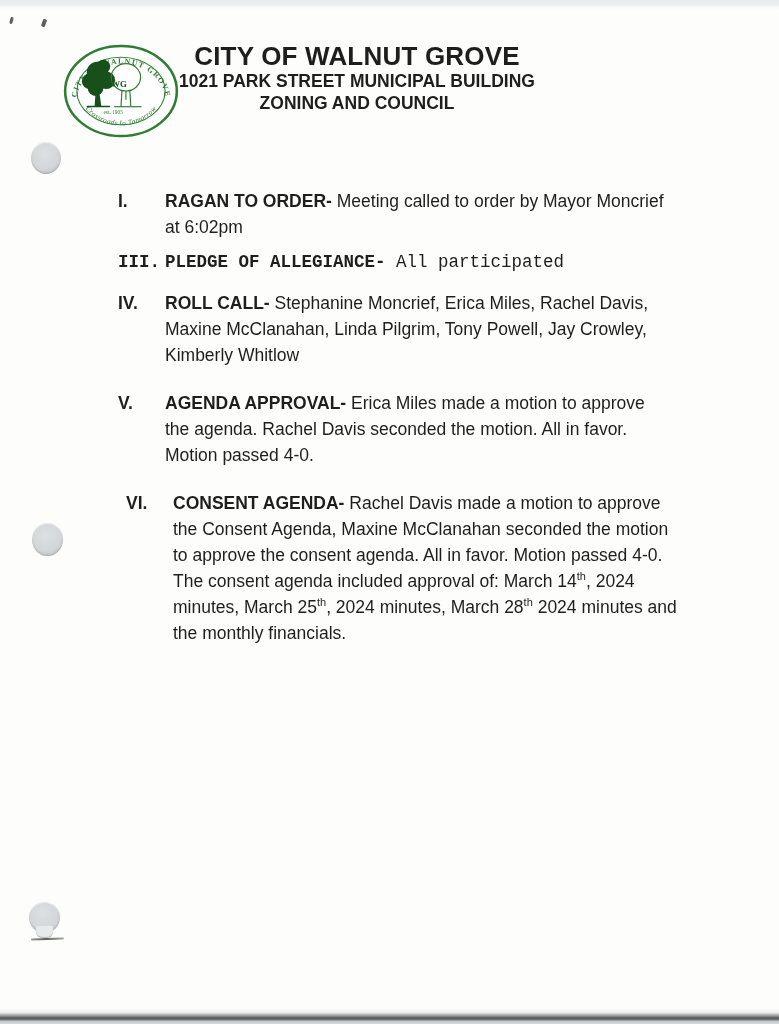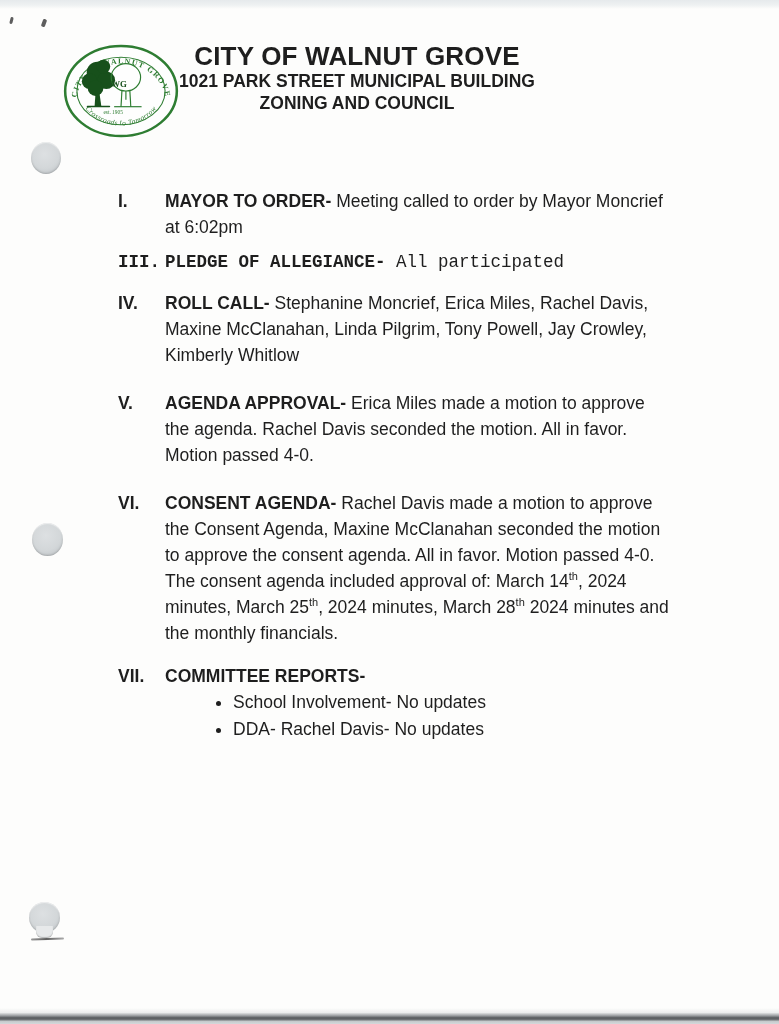--- a/index.html
+++ b/index.html
@@ -42,21 +42,21 @@
   .para{margin:0;}
   .b{font-weight:700;}
   sup{font-size:11px;line-height:0;vertical-align:super;}
   ul.bullets{margin:0;padding-left:68px;list-style:disc;}
   ul.bullets li{line-height:26.5px;}
   .item-1{margin-top:0;}
   .item-2{margin-top:3px;}
   .item-3{margin-top:9px;font-family:Liberation Mono, monospace;}
   .item-4{margin-top:15px;}
   .item-5{margin-top:22px;}
-  .item-6{margin-top:22px;}
+  .item-6{margin-top:22px;margin-left:8px;}
   .item-7{margin-top:17px;}
   .item-8{margin-top:25px;}
 </style>
 </head>
 <body>
 
 <div class="sheet">
 
   <div class="scan-top"></div>
 
@@ -109,21 +109,21 @@
   <div class="header-text">
     <h1>CITY OF WALNUT GROVE</h1>
     <div class="sub">1021 PARK STREET MUNICIPAL BUILDING</div>
     <div class="sub">ZONING AND COUNCIL</div>
   </div>
 
   <main class="agenda">
       <div class="item item-1">
         <div class="numeral">I.</div>
         <div>
-          <p class="para"><span class="b">MAYOR TO ORDER-</span><span> Meeting called to order by Mayor Moncrief at 6:02pm</span></p>
+          <p class="para"><span class="b">RAGAN TO ORDER-</span><span> Meeting called to order by Mayor Moncrief at 6:02pm</span></p>
         </div>
       </div>
       <div class="item item-3">
         <div class="numeral">III.</div>
         <div>
           <p class="para"><span class="b">PLEDGE OF ALLEGIANCE-</span><span> All participated</span></p>
         </div>
       </div>
       <div class="item item-4">
         <div class="numeral">IV.</div>
@@ -136,26 +136,16 @@
         <div>
           <p class="para"><span class="b">AGENDA APPROVAL-</span><span> Erica Miles made a motion to approve the agenda. Rachel Davis seconded the motion. All in favor. Motion passed 4-0.</span></p>
         </div>
       </div>
       <div class="item item-6">
         <div class="numeral">VI.</div>
         <div>
           <p class="para"><span class="b">CONSENT AGENDA-</span><span> Rachel Davis made a motion to approve the Consent Agenda, Maxine McClanahan seconded the motion to approve the consent agenda. All in favor. Motion passed 4-0. The consent agenda included approval of: March 14</span><sup>th</sup><span>, 2024 minutes, March 25</span><sup>th</sup><span>, 2024 minutes, March 28</span><sup>th</sup><span> 2024 minutes and the monthly financials.</span></p>
         </div>
       </div>
-      <div class="item item-7">
-        <div class="numeral">VII.</div>
-        <div>
-          <p class="para"><span class="b">COMMITTEE REPORTS-</span></p>
-          <ul class="bullets">
-            <li>School Involvement- No updates</li>
-            <li>DDA- Rachel Davis- No updates</li>
-          </ul>
-        </div>
-      </div>
     </main>
 
   <div class="scan-bottom"></div>
 </div>
 
 </body></html>

